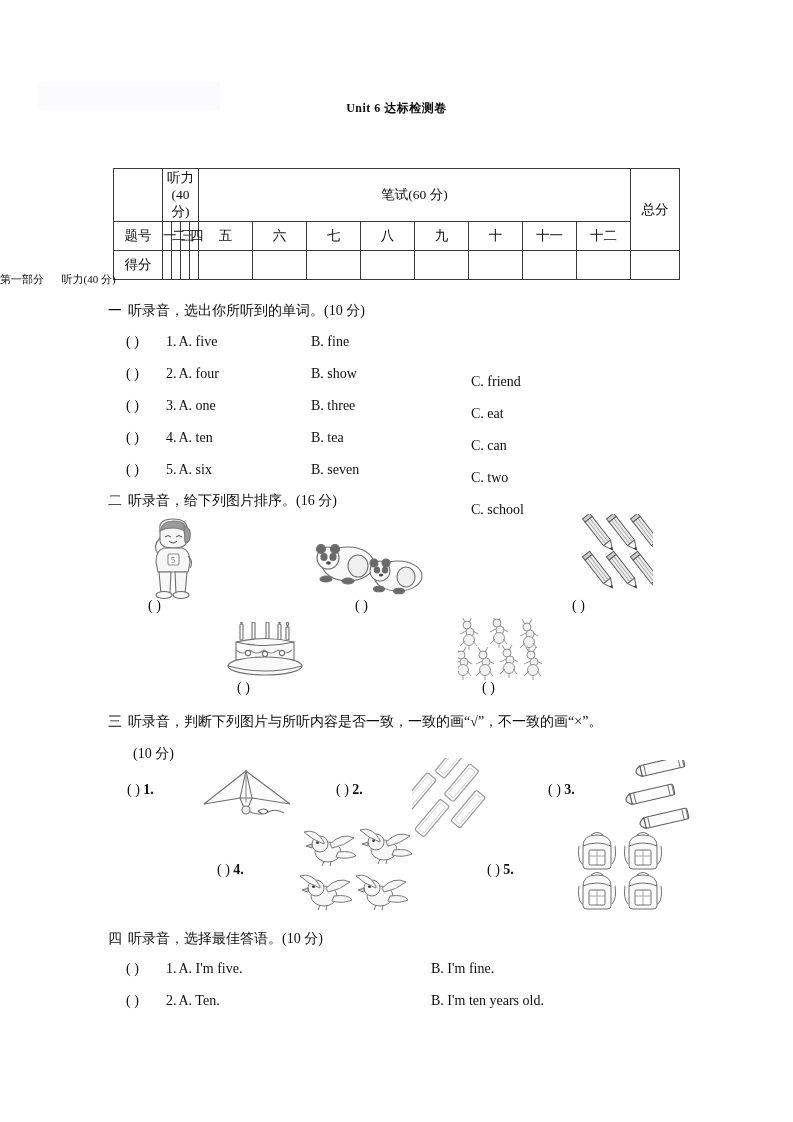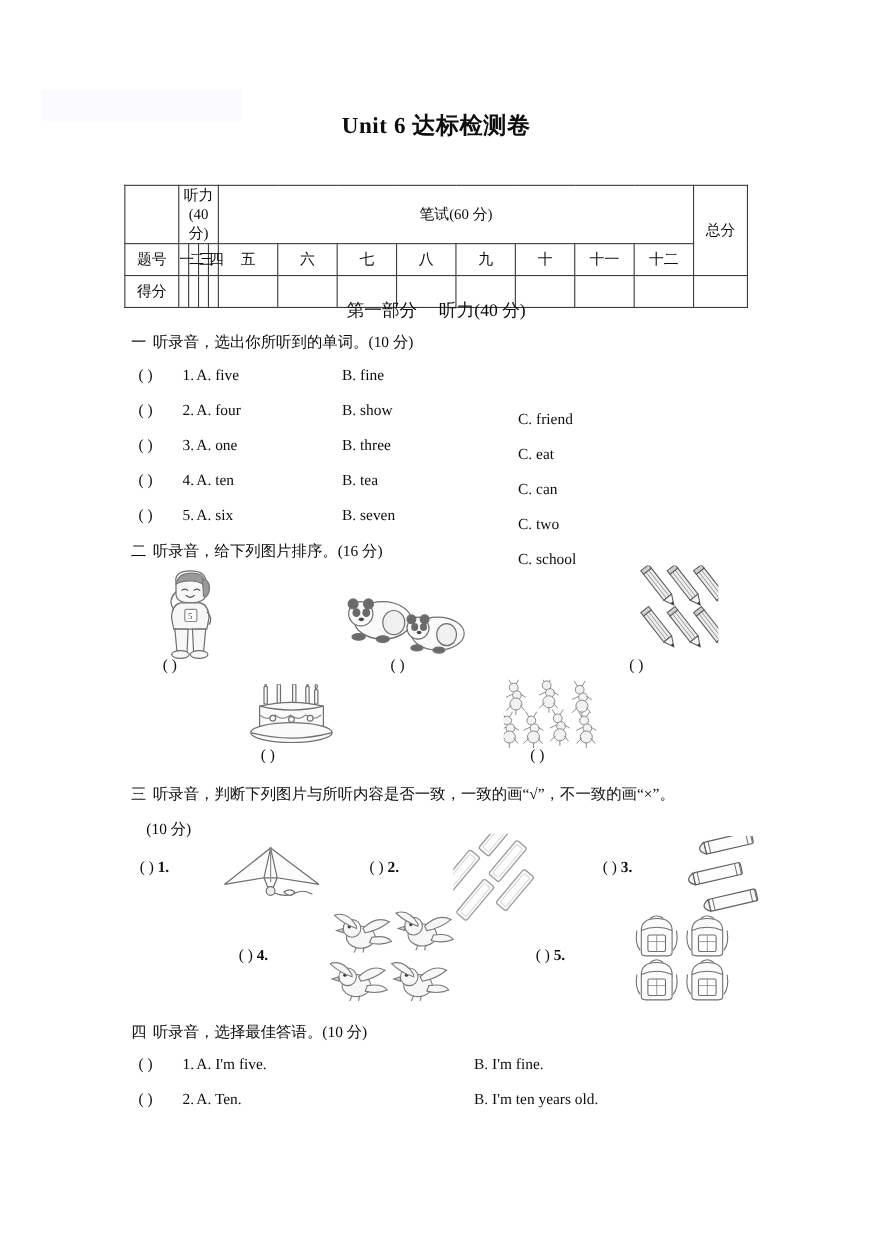--- a/index.html
+++ b/index.html
@@ -31,21 +31,21 @@
     width: 182px;
     height: 28px;
     background: #fbfbfd;
   }
 
   .title {
     position: absolute;
     left: 0; top: 100px;
     width: 793px;
     text-align: center;
-    font-size: 21px;
+    font-size: 12px;
     font-weight: bold;
     letter-spacing: 0.5px;
   }
 
   .meta-line {
     position: absolute;
     right: 113px;
     top: 140px;
     font-size: 14.5px;
   }
@@ -74,29 +74,29 @@
   .c-label { width: 48px; }
   .c-num   { width: 35px; }
   .c-num-w { width: 46px; }
   .c-total { width: 48px; }
 
   
   .part-header {
     position: absolute;
     left: 0;
     width: 793px;
-    text-align: center;
-    font-size: 16px;
+    text-align: left;
+    font-size: 11px;
   }
   .part-header .sp { display: inline-block; width: 12px; }
 
   
   .sec-title {
     position: absolute;
-    left: 119px;
+    left: 108px;
     font-size: 14px;
     white-space: nowrap;
   }
   .sec-title .idx { margin-right: 6px; }
   .sec-sub {
     position: absolute;
     left: 133px;
     font-size: 14px;
   }
 

